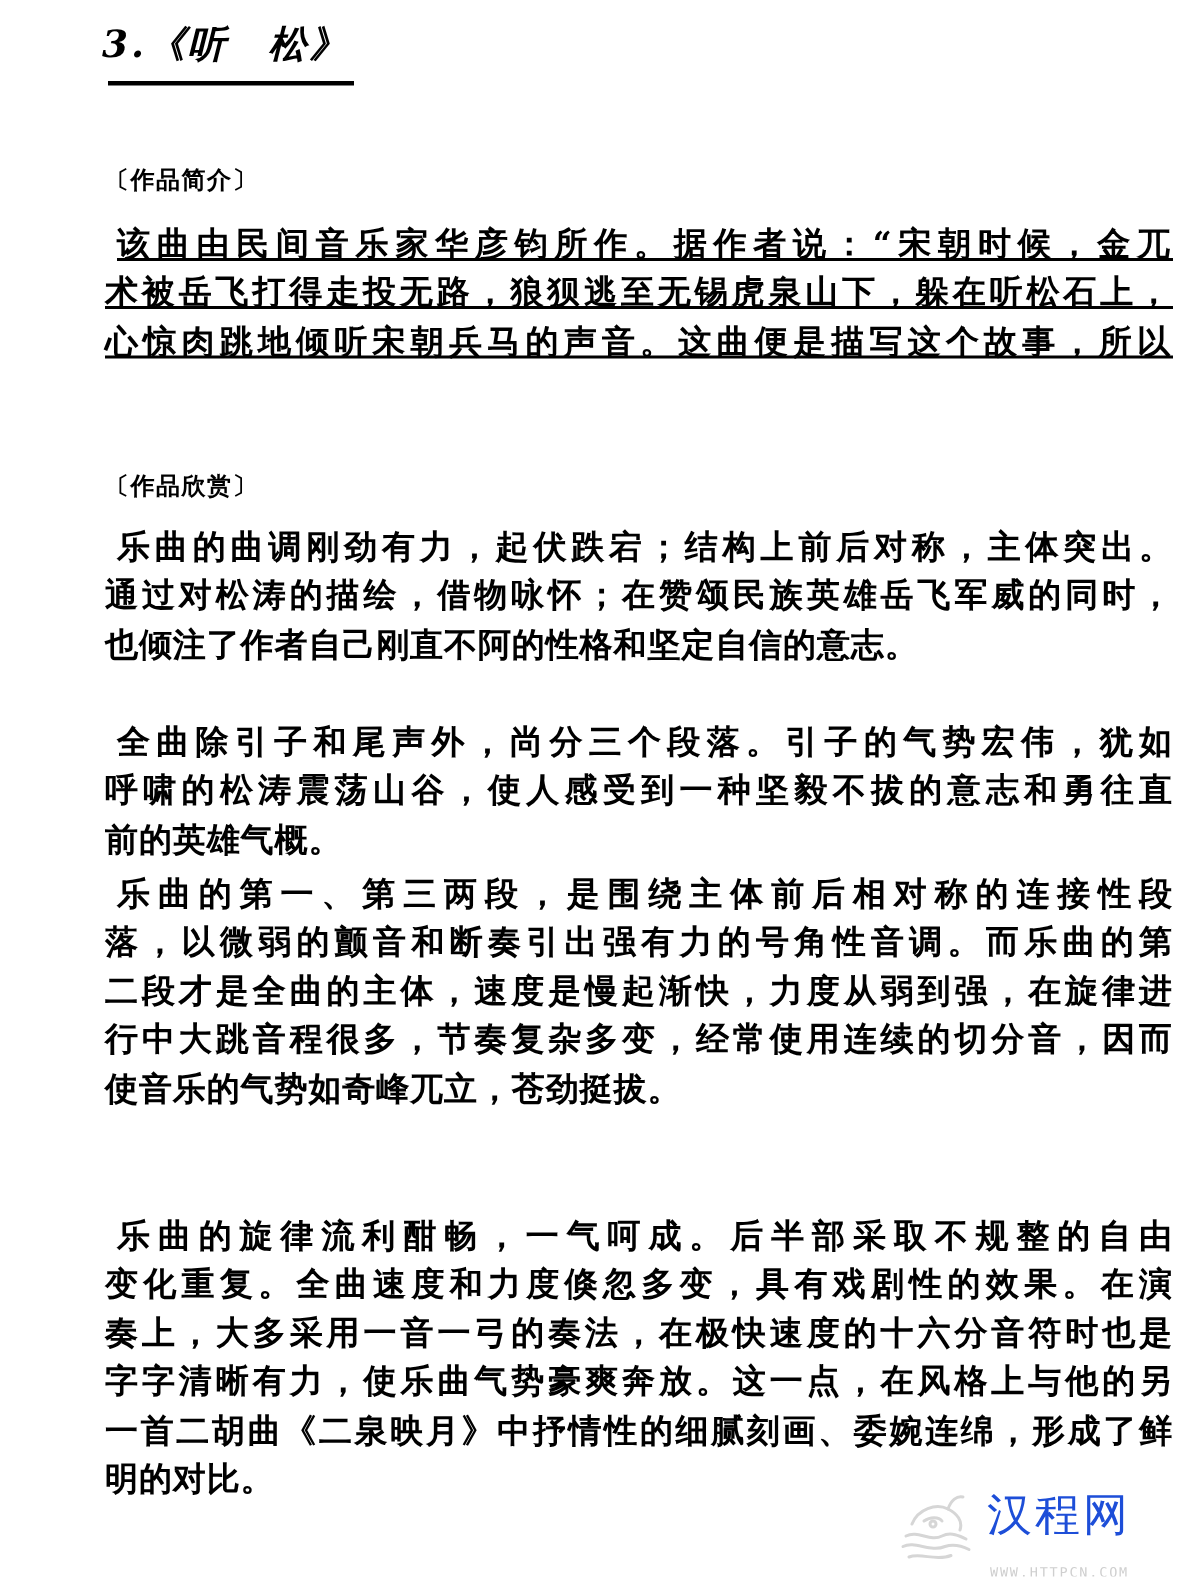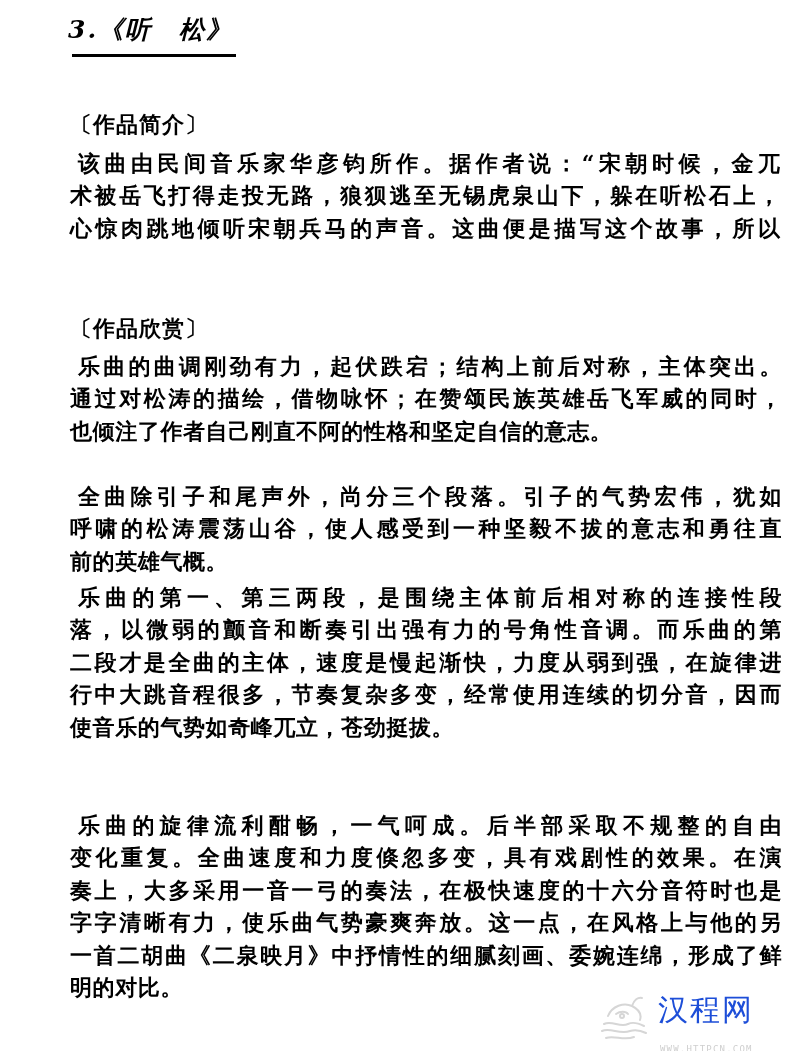--- a/index.html
+++ b/index.html
@@ -38,52 +38,53 @@
     .title-rule {
       margin-top: 8px;
       height: 3px;
       background: #000;
       width: 164px;
       margin-left: 8px;
     }
     .section-head {
       position: absolute;
       left: 70px;
-      font-size: 22px;
+      font-size: 16px;
       font-weight: bold;
       letter-spacing: 1px;
       font-family: "DejaVu Sans", "Liberation Sans", sans-serif;
     }
     .para {
       position: absolute;
       left: 70px;
       width: 712px;
       font-size: 22px;
       line-height: 32.4px;
       font-weight: bold;
       letter-spacing: 0.6px;
       text-align: justify;
       text-align-last: left;
-      font-family: Liberation Serif, serif;
+      font-family: Liberation Mono, monospace;
     }
     .para .line {
       display: block;
       white-space: nowrap;
       text-align: justify;
       text-align-last: justify;
     }
     .para .line.last {
       text-align-last: left;
     }
     .para .line.indent {
       padding-left: 8px;
     }
     .para.intro {
       font-family: "DejaVu Serif", "Liberation Serif", serif;
       letter-spacing: 2px;
+      text-decoration: underline;
     }
     .watermark {
       position: absolute;
       left: 598px;
       top: 992px;
       width: 188px;
       height: 54px;
       color: #d8d8d8;
     }
     .wm-logo {

